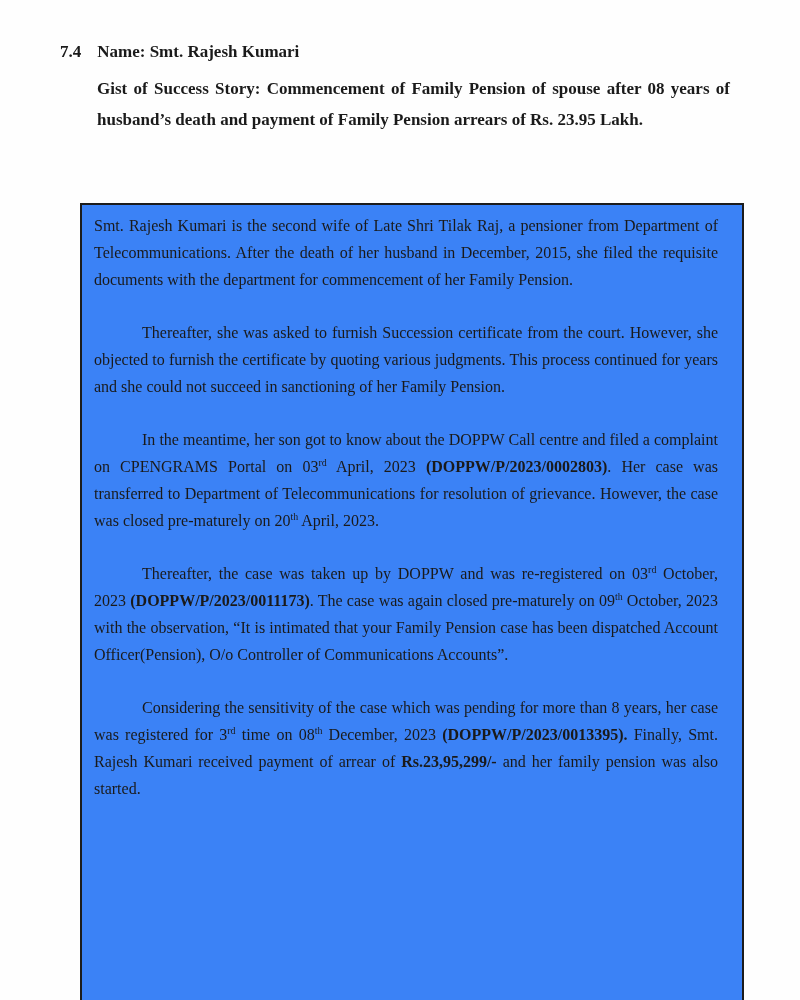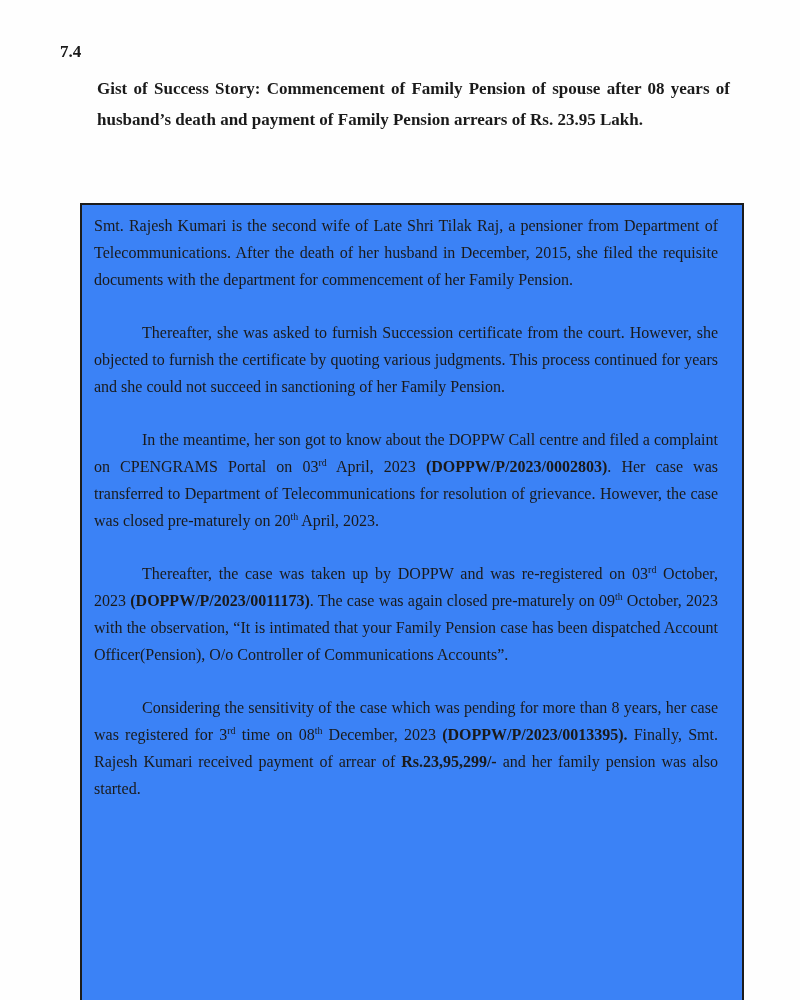--- a/index.html
+++ b/index.html
@@ -63,20 +63,21 @@
   }
 </style>
 </head>
 <body>
 
 <div class="page">
 
   <div class="doc-header">
     <div class="title-line">
       <span>7.4</span>
+      <span>Name: Smt. Rajesh Kumari</span>
     </div>
     <div class="gist">Gist of Success Story: Commencement of Family Pension of spouse after 08 years of husband’s death and payment of Family Pension arrears of Rs. 23.95 Lakh.</div>
   </div>
 
   <div class="story-box">
       <p class="story-para"><span>Smt. Rajesh Kumari is the second wife of Late Shri Tilak Raj, a pensioner from Department of Telecommunications. After the death of her husband in December, 2015, she filed the requisite documents with the department for commencement of her Family Pension.</span></p>
       <p class="story-para indent"><span>Thereafter, she was asked to furnish Succession certificate from the court. However, she objected to furnish the certificate by quoting various judgments. This process continued for years and she could not succeed in sanctioning of her Family Pension.</span></p>
       <p class="story-para indent"><span>In the meantime, her son got to know about the DOPPW Call centre and filed a complaint on CPENGRAMS Portal on 03</span><sup>rd</sup><span> April, 2023 </span><span style="font-weight: bold;">(DOPPW/P/2023/0002803)</span><span>. Her case was transferred to Department of Telecommunications for resolution of grievance. However, the case was closed pre-maturely on 20</span><sup>th</sup><span> April, 2023.</span></p>
       <p class="story-para indent"><span>Thereafter, the case was taken up by DOPPW and was re-registered on 03</span><sup>rd</sup><span> October, 2023 </span><span style="font-weight: bold;">(DOPPW/P/2023/0011173)</span><span>. The case was again closed pre-maturely on 09</span><sup>th</sup><span> October, 2023 with the observation, “It is intimated that your Family Pension case has been dispatched Account Officer(Pension), O/o Controller of Communications Accounts”.</span></p>
       <p class="story-para indent"><span>Considering the sensitivity of the case which was pending for more than 8 years, her case was registered for 3</span><sup>rd</sup><span> time on 08</span><sup>th</sup><span> December, 2023 </span><span style="font-weight: bold;">(DOPPW/P/2023/0013395).</span><span> Finally, Smt. Rajesh Kumari received payment of arrear of </span><span style="font-weight: bold;">Rs.23,95,299/-</span><span> and her family pension was also started.</span></p>

